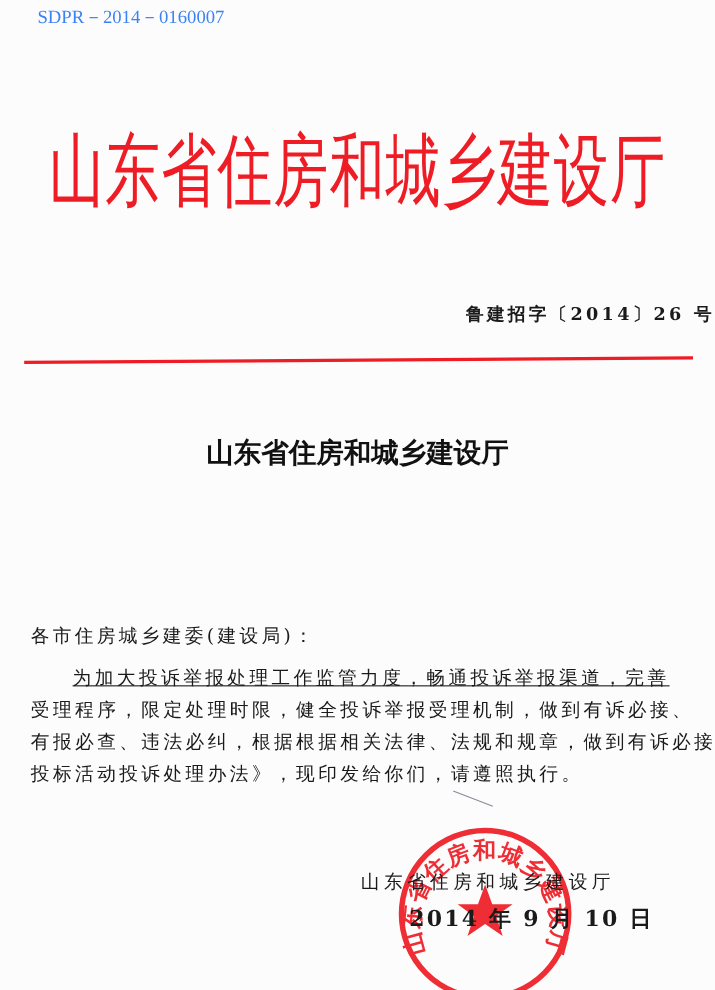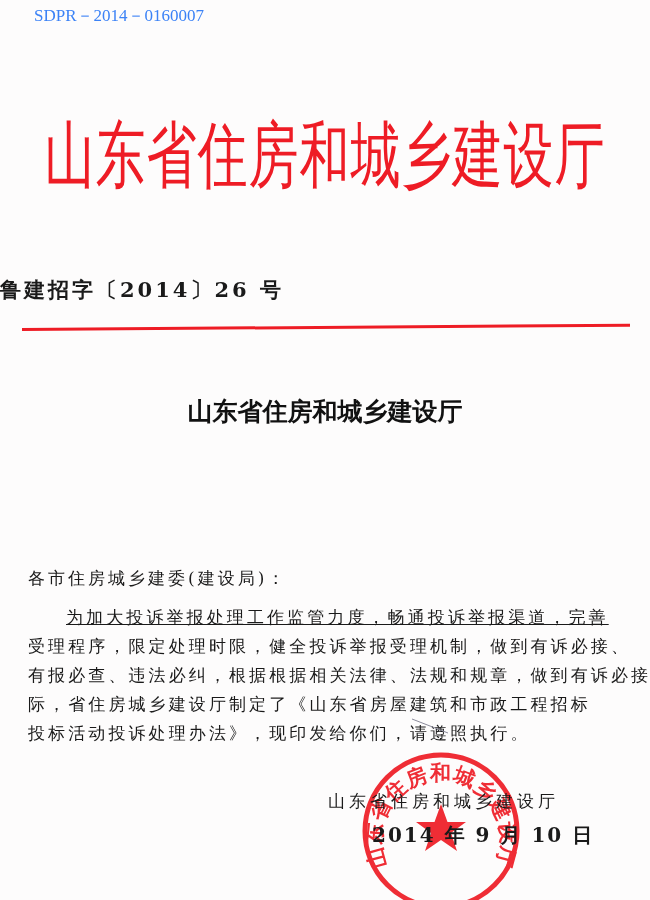--- a/index.html
+++ b/index.html
@@ -37,22 +37,22 @@
       color: #ee1c25;
       letter-spacing: 1px;
       transform: scaleY(1.45);
       transform-origin: center top;
     }
 
     .doc-number {
       left: 0;
       width: 650px;
       top: 276px;
-      text-align: left;
-      font-size: 21px;
+      text-align: right;
+      font-size: 16px;
       font-weight: bold;
       letter-spacing: 3px;
       color: #1a1a1a;
     }
 
     .red-rule {
       left: 22px;
       width: 608px;
       top: 328px;
       height: 3px;
@@ -142,21 +142,20 @@
 <div class="abs title-block">
   <div>山东省住房和城乡建设厅</div>
 </div>
 
 <div class="abs salutation">各市住房城乡建委(建设局)：</div>
 
 <div class="abs body-text">
   <div class="line indent">为加大投诉举报处理工作监管力度，畅通投诉举报渠道，完善</div>
   <div class="line">受理程序，限定处理时限，健全投诉举报受理机制，做到有诉必接、</div>
   <div class="line">有报必查、违法必纠，根据根据相关法律、法规和规章，做到有诉必接</div>
-  <div class="line">际，省住房城乡建设厅制定了《山东省房屋建筑和市政工程招标</div>
   <div class="line">投标活动投诉处理办法》，现印发给你们，请遵照执行。</div>
 </div>
 
 <svg class="abs pen-mark" viewBox="0 0 40 18">
   <path d="M2 2 L38 16" stroke="#8a8a9a" stroke-width="1" fill="none"></path>
 </svg>
 
 <svg class="abs stamp" viewBox="0 0 162 162">
   <defs>
     <path id="sealArc" d="M 28 118 A 60 60 0 1 1 134 118"></path>

